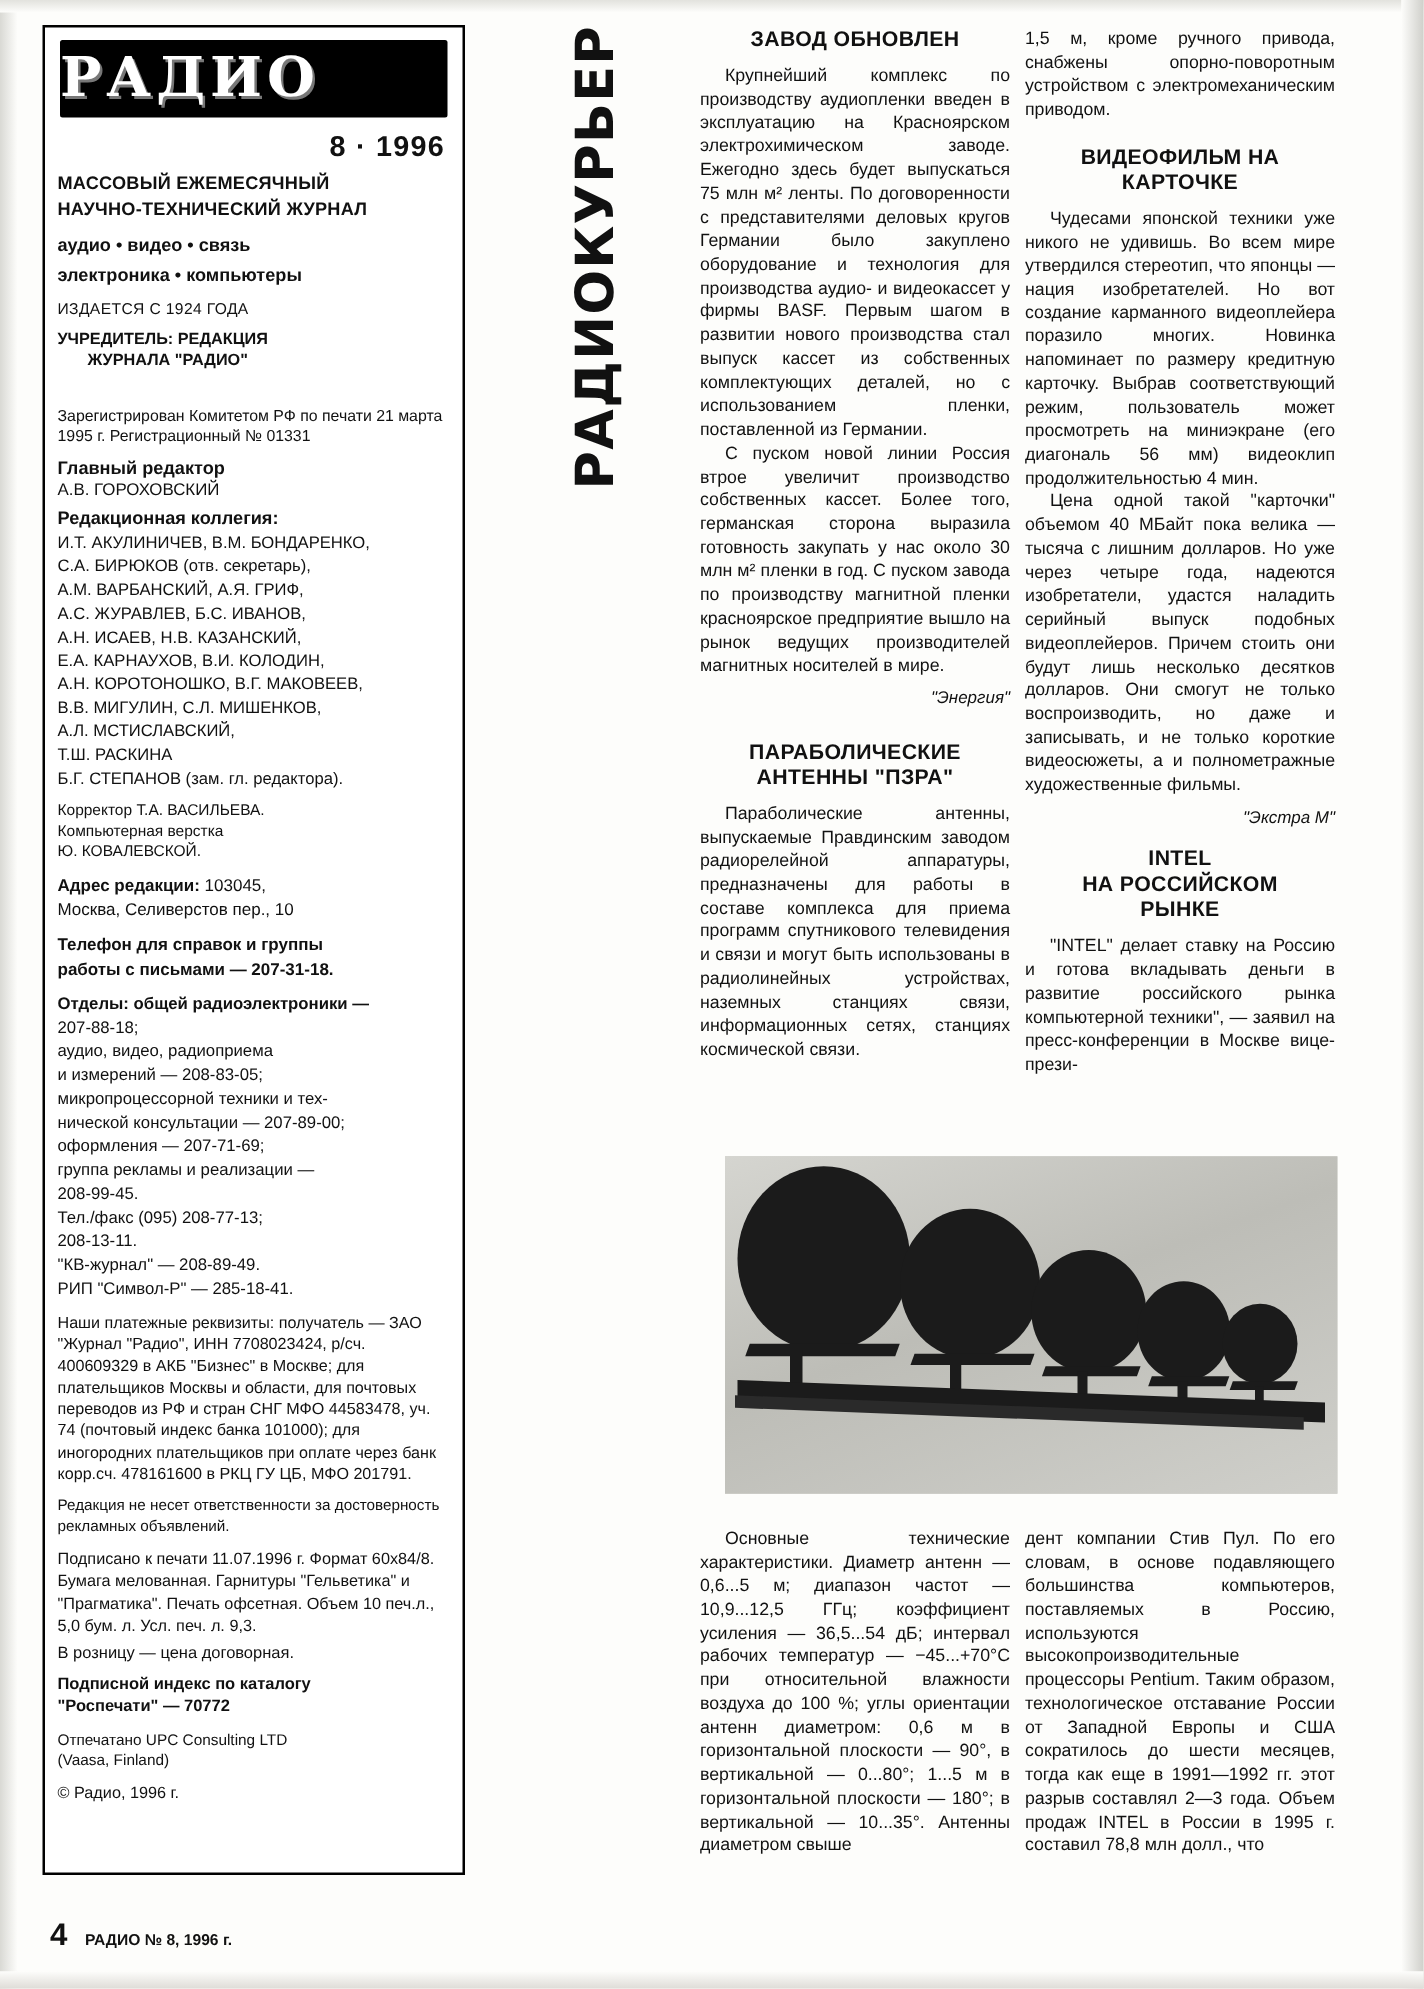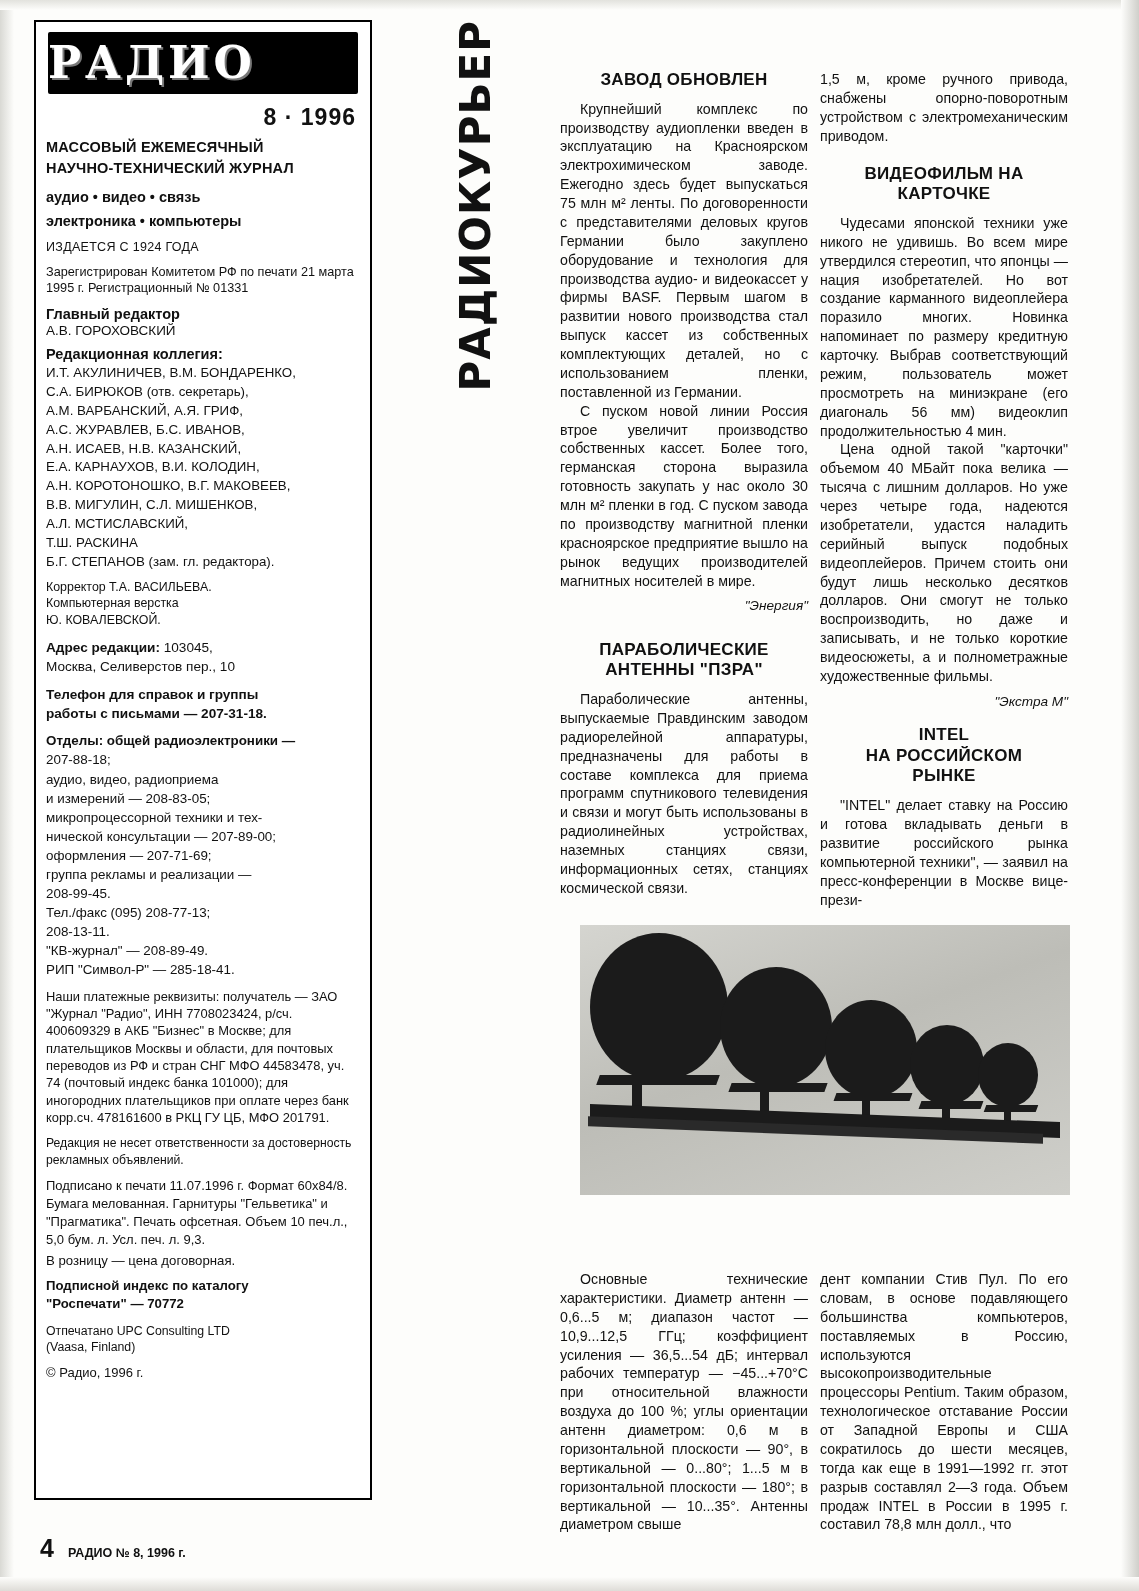--- a/index.html
+++ b/index.html
@@ -67,21 +67,21 @@
     margin-top: 8px;
   }
   .mast-small {
     font-size: 12.5px; margin-top: 7px; letter-spacing: .3px;
   }
   .mast-founder {
     font-weight: bold; font-size: 13px; line-height: 1.35; margin-top: 8px;
   }
   .mast-founder .l2 { display:block; padding-left: 24px; }
   .mast-reg {
-    font-size: 12.7px; line-height: 1.32; margin-top: 10px; text-align: left;
+    font-size: 12.7px; line-height: 1.32; margin-top: 28px; text-align: left;
   }
   .ed-head { font-weight: bold; font-size: 14.5px; margin-top: 9px; }
   .ed-name { font-size: 13.5px; margin-top: 1px; }
   .board-head { font-weight: bold; font-size: 14.5px; margin-top: 8px; }
   .board-list { font-size: 13.3px; line-height: 1.42; margin-top: 2px; }
   .corrector { font-size: 12.4px; line-height: 1.35; margin-top: 7px; }
   .addr { font-size: 13.6px; line-height: 1.38; margin-top: 10px; }
   .addr b { font-weight: bold; }
   .phone { font-weight: bold; font-size: 13.6px; line-height: 1.4; margin-top: 9px; }
   .depts { font-size: 13.4px; line-height: 1.42; margin-top: 8px; }
@@ -112,21 +112,20 @@
     white-space: nowrap;
   }
 
   
   .col {
     position: absolute;
     width: 248px;
     text-align: justify;
     font-size: 14.2px;
     line-height: 1.33;
-    margin-top: 48px;
   }
   .col-2 { left: 560px; top: 22px; }
   .col-3 { left: 820px; top: 22px; }
 
   h2.art-title {
     font-weight: bold;
     font-size: 17px;
     margin: 0 0 9px 0;
     text-align: center;
     letter-spacing: .3px;
@@ -188,20 +187,24 @@
     </div>
 
     <div class="issue-line">8 · 1996</div>
 
     <div class="mast-center">
       <div class="mast-b1">МАССОВЫЙ ЕЖЕМЕСЯЧНЫЙ</div>
       <div class="mast-b1">НАУЧНО-ТЕХНИЧЕСКИЙ ЖУРНАЛ</div>
       <div class="mast-b2">аудио • видео • связь</div>
       <div class="mast-b2" style="margin-top:2px">электроника • компьютеры</div>
       <div class="mast-small">ИЗДАЕТСЯ С 1924 ГОДА</div>
+      <div class="mast-founder">
+        <span>УЧРЕДИТЕЛЬ: РЕДАКЦИЯ</span>
+        <span class="l2">ЖУРНАЛА "РАДИО"</span>
+      </div>
     </div>
 
     <div class="mast-reg">Зарегистрирован Комитетом РФ по печати 21 марта 1995 г. Регистрационный № 01331</div>
 
     <div class="ed-head">Главный редактор</div>
     <div class="ed-name">А.В. ГОРОХОВСКИЙ</div>
 
     <div class="board-head">Редакционная коллегия:</div>
     <div class="board-list">
       <div>И.Т. АКУЛИНИЧЕВ, В.М. БОНДАРЕНКО,</div>

